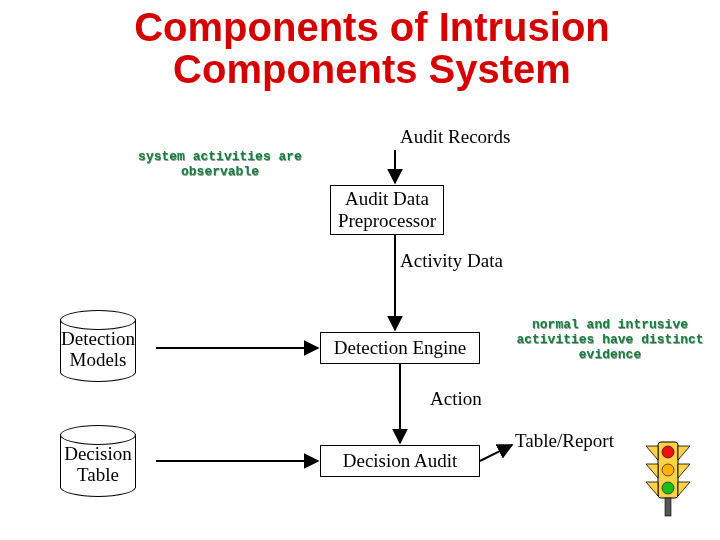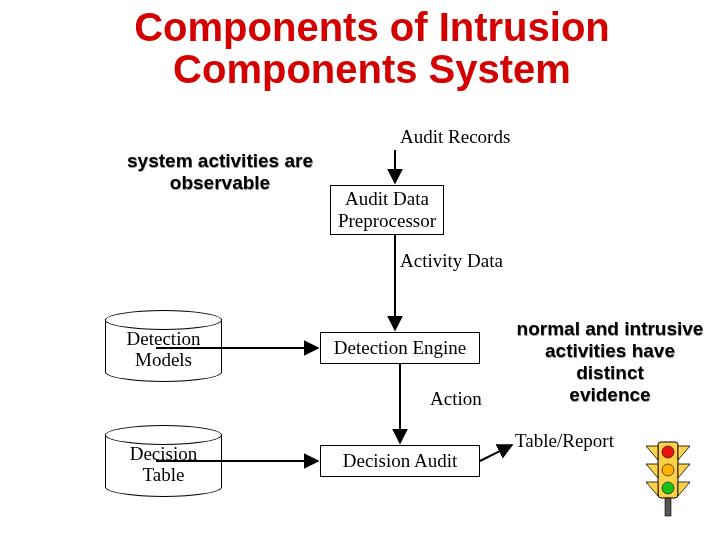--- a/index.html
+++ b/index.html
@@ -37,33 +37,32 @@
     justify-content: center;
     padding: 2px 6px;
   }
   .label {
     position: absolute;
     font-size: 19px;
     white-space: nowrap;
   }
   .annot {
     position: absolute;
-    font-family: Liberation Sans, sans-serif;
+    font-family: Liberation Mono, monospace;
     font-weight: bold;
-    font-size: 19px;
+    font-size: 13px;
     line-height: 1.15;
-    color: #000000;
+    color: #15803d;
     text-shadow: 0.5px 0.5px 0 #999;
   }
   
   .cyl {
     position: absolute;
-    width: 117px;
+    width: 76px;
     height: 72px;
-    margin-left: 45px;
   }
   .cyl .body {
     position: absolute;
     left: 0; right: 0;
     top: 9px; bottom: 9px;
     background: #fff;
     border-left: 1.5px solid #000;
     border-right: 1.5px solid #000;
   }
   .cyl .top, .cyl .bot {

